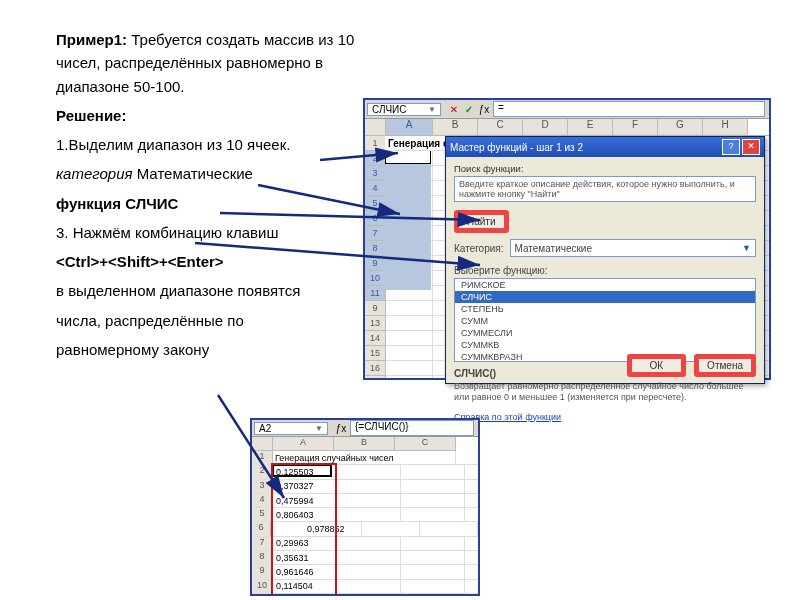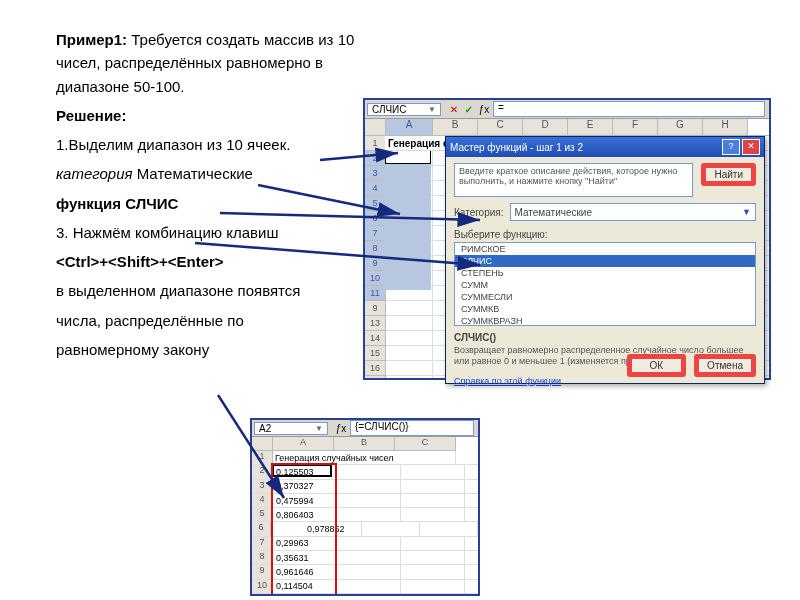--- a/index.html
+++ b/index.html
@@ -87,21 +87,21 @@
     height: 20px;
     background: linear-gradient(#3a6fd8, #1f4db5);
     color:#fff; display:flex; align-items:center; justify-content:space-between;
     padding: 0 4px;
   }
   .wizard .titlebar .wbtns { display:flex; gap:2px; }
   .wizard .wbtn { width:16px; height:14px; background:#d44; border:1px solid #fff; color:#fff; font-size:9px; text-align:center; line-height:12px; }
   .wizard .wbtn.help { background:#4a7edc; }
   .wizard .body { padding:6px 8px; color:#444; }
   .wizard .search-label { font-size:9.5px; color:#333; margin-bottom:2px; }
-  .wizard .search-row { display:flex; gap:8px; align-items:flex-start; }
+  .wizard .search-row { display:flex; gap:8px; align-items:flex-start;flex-direction:column; }
   .wizard .search-box { flex:1; height:28px; background:#fff; border:1px solid #7a9ad1; font-size:9px; padding:2px 4px; color:#555; }
   .wizard .btn {
     background:#efece0; border:5px solid #ef4444; border-radius:3px;
     padding:1px 8px; font-size:10px; color:#333;
   }
   .wizard .cat-row { display:flex; align-items:center; gap:6px; margin-top:6px; }
   .wizard .combo {
     flex:1; background:#fff; border:1px solid #7a9ad1; height:16px;
     display:flex; justify-content:space-between; align-items:center; padding:0 4px;
   }
@@ -393,20 +393,21 @@
 
   <div class="wizard">
     <div class="titlebar">
       <span>Мастер функций - шаг 1 из 2</span>
       <div class="wbtns">
         <div class="wbtn help">?</div>
         <div class="wbtn">✕</div>
       </div>
     </div>
     <div class="body">
+      <div class="search-label">Поиск функции:</div>
       <div class="search-row">
         <div class="search-box">Введите краткое описание действия, которое нужно выполнить, и нажмите кнопку "Найти"</div>
         <div class="btn">Найти</div>
       </div>
       <div class="cat-row">
         <span>Категория:</span>
         <div class="combo">
           <span>Математические</span>
           <span class="dd">▼</span>
         </div>

